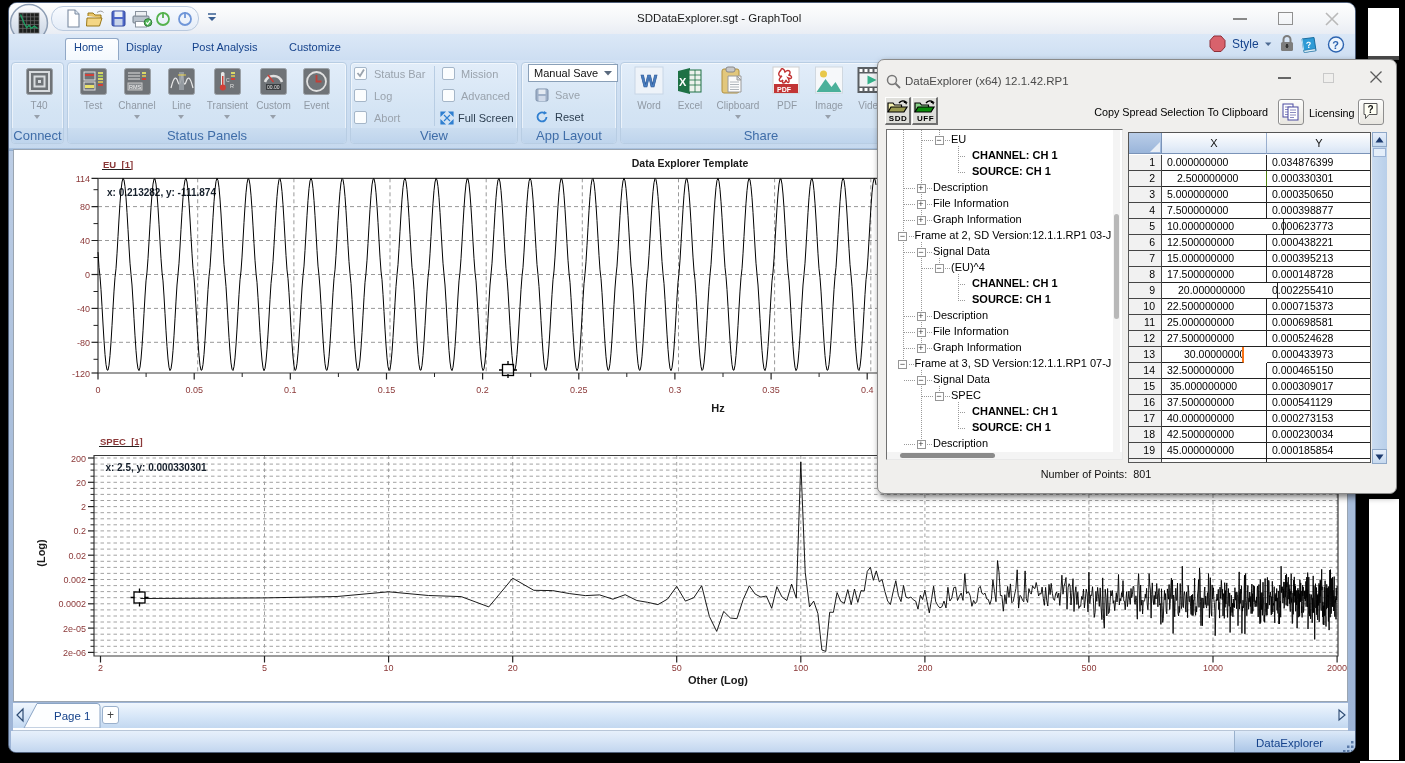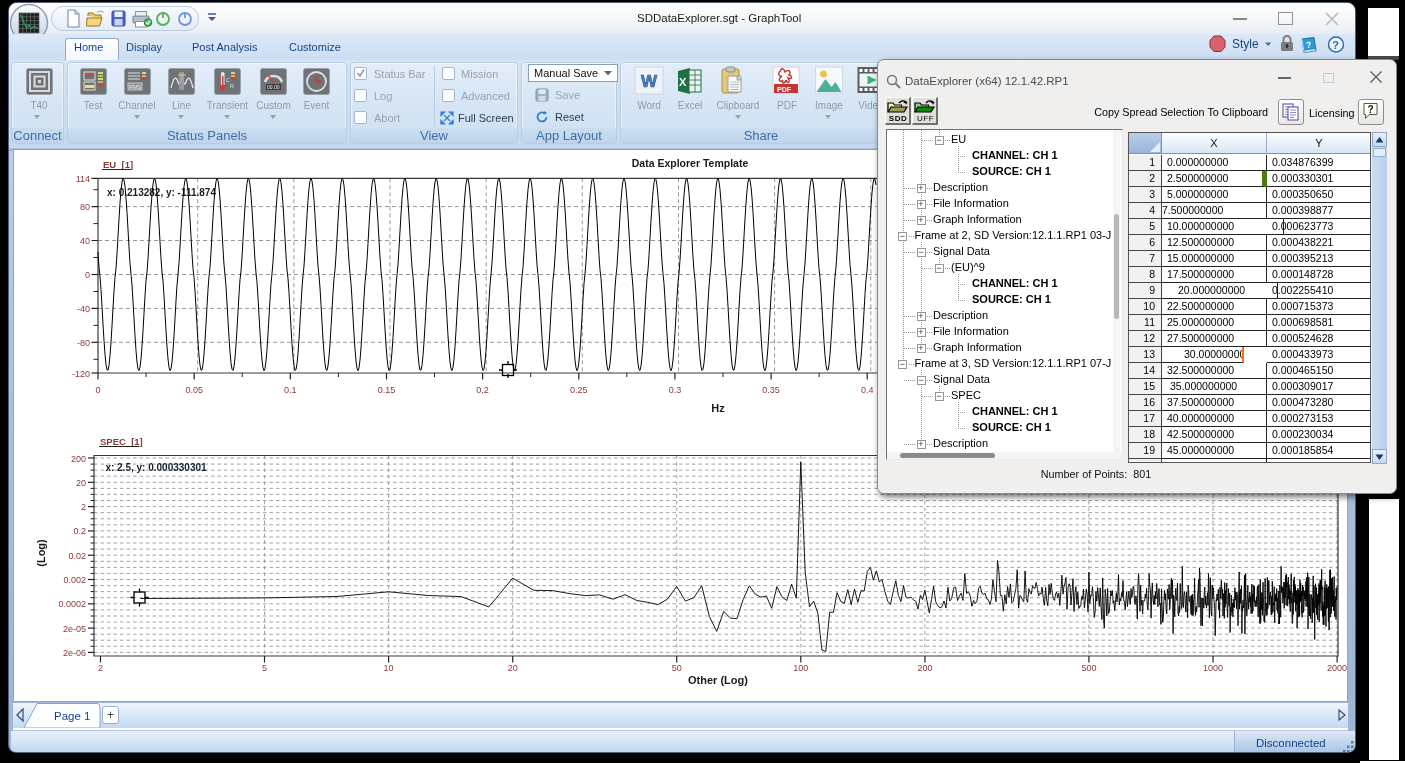--- a/index.html
+++ b/index.html
@@ -494,21 +494,21 @@
         <path d="M14 0.5 H74 a3 3 0 0 1 3 3 V25 H1 z" fill="#fdfeff" stroke="#8aa4c4"></path>
       </svg>
 <div class="abs" style="left:45px;top:707px;font-size:11.5px;color:#15428b">Page 1</div>
 <div class="abs" style="left:93px;top:703px;width:17px;height:18px;background:#fff;border:1px solid #9ab0cc;border-radius:3px;font-size:12px;color:#444;text-align:center;line-height:16px">+</div>
 <svg class="abs" style="left:1326px;top:705px" width="14" height="14" viewBox="0 0 14 14">
         <path d="M4 2 L10 7 L4 12 z" fill="none" stroke="#2c4a72" stroke-width="1.1"></path>
       </svg>
 <div class="abs" style="left:4px;top:725px;width:1335px;height:3px;background:#fff;border-bottom:1px solid #b8c6d8"></div>
 <div id="statusbar" class="abs"></div>
 <div class="abs" style="left:1225px;top:728px;width:121px;height:22px;background:linear-gradient(#dce9f8,#c4d8f0 45%,#a9c4e6);border-left:1px solid #98b0cc"></div>
-<div class="abs" style="left:1247px;top:734px;font-size:11.5px;color:#15428b">Disconnected</div>
+<div class="abs" style="left:1247px;top:734px;font-size:11.5px;color:#15428b">DataExplorer</div>
 <svg class="abs" style="left:1333px;top:737px" width="13" height="13" viewBox="0 0 13 13">
         <g fill="#5a7aa8">
           <rect x="9" y="1" width="2.5" height="2.5"></rect>
           <rect x="9" y="5.5" width="2.5" height="2.5"></rect>
           <rect x="5" y="5.5" width="2.5" height="2.5"></rect>
           <rect x="9" y="10" width="2.5" height="2.5"></rect>
           <rect x="5" y="10" width="2.5" height="2.5"></rect>
           <rect x="1" y="10" width="2.5" height="2.5"></rect>
         </g>
       </svg>
@@ -530,21 +530,21 @@
 <path d="M1 13 V4 h5 l1.5 2 h7 v2" fill="#f4f0b0" stroke="#000" stroke-width="1.2"></path>
 <path d="M1 13 L4 8 h16 l-3 5 z" fill="#9a9a50" stroke="#000" stroke-width="1.2"></path>
       </svg>
 <div class="abs" style="left:7px;top:53.5px;width:26px;text-align:center;font-size:8px;font-weight:bold;color:#000;letter-spacing:.5px">SDD</div>
 <div class="abs" style="left:34px;top:37px;width:26px;height:28px;background:#dfdfdb;border-top:1px solid #fff;border-left:1px solid #fff;border-right:2px solid #707070;border-bottom:2px solid #707070"></div>
 <svg class="abs" style="left:36px;top:39px" width="22" height="15" viewBox="0 0 22 15">
 <path d="M12 4 c2-2.5 5-2.5 7-1 l-2.2.2 M19 3 l.2 2.2" fill="none" stroke="#000" stroke-width="1.4"></path>
 <path d="M1 13 V4 h5 l1.5 2 h7 v2" fill="#8ad08a" stroke="#000" stroke-width="1.2"></path>
 <path d="M1 13 L4 8 h16 l-3 5 z" fill="#0a8a0a" stroke="#000" stroke-width="1.2"></path>
       </svg>
-<div class="abs" style="left:34px;top:53.5px;width:27px;text-align:center;font-size:8px;font-weight:normal;color:#000;letter-spacing:.5px">UFF</div>
+<div class="abs" style="left:34px;top:53.5px;width:27px;text-align:center;font-size:8px;font-weight:bold;color:#000;letter-spacing:.5px">UFF</div>
 <div class="abs" style="left:188px;top:46px;width:202px;text-align:right;font-size:10.8px;color:#000">Copy Spread Selection To Clipboard</div>
 <div class="bev" style="left:400px;top:39px;width:26px;height:26px"></div>
 <svg class="abs" style="left:404px;top:43px" width="18" height="18" viewBox="0 0 18 18">
         <rect x="1" y="1" width="10" height="13" fill="#fff" stroke="#4a4aa0"></rect>
         <g stroke="#8a8ac0">
           <path d="M3 4 h6 M3 6.5 h6 M3 9 h6 M3 11.5 h4"></path>
         </g>
         <rect x="6" y="4" width="10" height="13" fill="#fff" stroke="#4a4aa0"></rect>
         <g stroke="#8a8ac0">
           <path d="M8 7 h6 M8 9.5 h6 M8 12 h6 M8 14.5 h4"></path>
@@ -590,21 +590,21 @@
 <div class="texp" style="left:11.0px;top:101.5px">−</div>
 <div class="doth" style="top:106px;left:21.5px;width:5.0px"></div>
 <div class="trow" style="left:27.5px;top:99px">Frame at 2, SD Version:12.1.1.RP1 03-J</div>
 <div class="doth" style="top:122px;left:16.5px;width:12.5px"></div>
 <div class="texp" style="left:29.5px;top:117.5px">−</div>
 <div class="doth" style="top:122px;left:40px;width:5px"></div>
 <div class="trow" style="left:46px;top:115px">Signal Data</div>
 <div class="doth" style="top:138px;left:35px;width:12px"></div>
 <div class="texp" style="left:47.5px;top:133.5px">−</div>
 <div class="doth" style="top:138px;left:58px;width:5px"></div>
-<div class="trow" style="left:64px;top:131px">(EU)^9</div>
+<div class="trow" style="left:64px;top:131px">(EU)^4</div>
 <div class="doth" style="top:154px;left:71px;width:8px"></div>
 <div class="trow" style="left:85px;top:147px;font-weight:bold">CHANNEL: CH 1</div>
 <div class="doth" style="top:170px;left:71px;width:8px"></div>
 <div class="trow" style="left:85px;top:163px;font-weight:bold">SOURCE: CH 1</div>
 <div class="doth" style="top:186px;left:16.5px;width:12.5px"></div>
 <div class="texp" style="left:29.5px;top:181.5px">+</div>
 <div class="doth" style="top:186px;left:40px;width:5px"></div>
 <div class="trow" style="left:46px;top:179px">Description</div>
 <div class="doth" style="top:202px;left:16.5px;width:12.5px"></div>
 <div class="texp" style="left:29.5px;top:197.5px">+</div>
@@ -642,27 +642,27 @@
 <div class="abs" style="left:0;top:0;width:33px;height:21px;background:linear-gradient(#b9cde8,#9ab5da);border-right:1px solid #7a93b8;border-bottom:1px solid #7a93b8"></div>
 <svg class="abs" style="left:20px;top:8px" width="12" height="12" viewBox="0 0 12 12">
           <path d="M11 1 V11 H1 z" fill="#e8eef6"></path>
         </svg>
 <div class="abs" style="left:33px;top:0;width:105px;height:21px;background:linear-gradient(#fdfdfe,#e4edf8 70%,#d7e4f4);border-right:1px solid #99aecd;border-bottom:1px solid #7a93b8;text-align:center;font-size:11px;color:#111;line-height:21px">X</div>
 <div class="abs" style="left:138px;top:0;width:104px;height:21px;background:linear-gradient(#fdfdfe,#e4edf8 70%,#d7e4f4);border-bottom:1px solid #7a93b8;text-align:center;font-size:11px;color:#111;line-height:21px">Y</div>
 <div class="cell" style="left:0;top:21.5px;width:33px;height:16px;background:#f1f1f1;border-right:1px solid #444;border-bottom:1px solid #444;text-align:right;padding-right:6px;line-height:15px">1</div>
 <div class="cell" style="left:33px;top:21.5px;width:105px;height:16px;border-right:1px solid #222;border-bottom:1px solid #222;padding-left:5px;line-height:15px">0.000000000</div>
 <div class="cell" style="left:138px;top:21.5px;width:104px;height:16px;border-bottom:1px solid #222;padding-left:5px;line-height:15px">0.034876399</div>
 <div class="cell" style="left:0;top:37.5px;width:33px;height:16px;background:#f1f1f1;border-right:1px solid #444;border-bottom:1px solid #444;text-align:right;padding-right:6px;line-height:15px">2</div>
-<div class="cell" style="left:33px;top:37.5px;width:105px;height:16px;border-right:5px solid #4d7c0f;border-bottom:1px solid #222;padding-left:5px;line-height:15px">2.500000000</div>
+<div class="cell" style="left:33px;top:37.5px;width:105px;height:16px;border-right:1px solid #4d7c0f;border-bottom:1px solid #222;padding-left:15px;line-height:15px">2.500000000</div>
 <div class="cell" style="left:138px;top:37.5px;width:104px;height:16px;border-bottom:1px solid #222;padding-left:5px;line-height:15px">0.000330301</div>
 <div class="cell" style="left:0;top:53.5px;width:33px;height:16px;background:#f1f1f1;border-right:1px solid #444;border-bottom:1px solid #444;text-align:right;padding-right:6px;line-height:15px">3</div>
 <div class="cell" style="left:33px;top:53.5px;width:105px;height:16px;border-right:1px solid #222;border-bottom:1px solid #222;padding-left:5px;line-height:15px">5.000000000</div>
 <div class="cell" style="left:138px;top:53.5px;width:104px;height:16px;border-bottom:1px solid #222;padding-left:5px;line-height:15px">0.000350650</div>
 <div class="cell" style="left:0;top:69.5px;width:33px;height:16px;background:#f1f1f1;border-right:1px solid #444;border-bottom:1px solid #444;text-align:right;padding-right:6px;line-height:15px">4</div>
-<div class="cell" style="left:33px;top:69.5px;width:105px;height:16px;border-right:1px solid #222;border-bottom:1px solid #222;line-height:15px">7.500000000</div>
+<div class="cell" style="left:33px;top:69.5px;width:105px;height:16px;border-right:1px solid #222;border-bottom:1px solid #222;padding-left:5px;line-height:15px">7.500000000</div>
 <div class="cell" style="left:138px;top:69.5px;width:104px;height:16px;border-bottom:1px solid #222;padding-left:5px;line-height:15px">0.000398877</div>
 <div class="cell" style="left:0;top:85.5px;width:33px;height:16px;background:#f1f1f1;border-right:1px solid #444;border-bottom:1px solid #444;text-align:right;padding-right:6px;line-height:15px">5</div>
 <div class="cell" style="left:33px;top:85.5px;width:122px;height:16px;border-right:1px solid #222;border-bottom:1px solid #222;padding-left:5px;line-height:15px">10.000000000</div>
 <div class="cell" style="left:138px;top:85.5px;width:104px;height:16px;border-bottom:1px solid #222;padding-left:5px;line-height:15px">0.000623773</div>
 <div class="cell" style="left:0;top:101.5px;width:33px;height:16px;background:#f1f1f1;border-right:1px solid #444;border-bottom:1px solid #444;text-align:right;padding-right:6px;line-height:15px">6</div>
 <div class="cell" style="left:33px;top:101.5px;width:105px;height:16px;border-right:1px solid #222;border-bottom:1px solid #222;padding-left:5px;line-height:15px">12.500000000</div>
 <div class="cell" style="left:138px;top:101.5px;width:104px;height:16px;border-bottom:1px solid #222;padding-left:5px;line-height:15px">0.000438221</div>
 <div class="cell" style="left:0;top:117.5px;width:33px;height:16px;background:#f1f1f1;border-right:1px solid #444;border-bottom:1px solid #444;text-align:right;padding-right:6px;line-height:15px">7</div>
 <div class="cell" style="left:33px;top:117.5px;width:105px;height:16px;border-right:1px solid #222;border-bottom:1px solid #222;padding-left:5px;line-height:15px">15.000000000</div>
 <div class="cell" style="left:138px;top:117.5px;width:104px;height:16px;border-bottom:1px solid #222;padding-left:5px;line-height:15px">0.000395213</div>
@@ -685,21 +685,21 @@
 <div class="cell" style="left:33px;top:213.5px;width:82px;height:16px;border-right:2px solid #f97316;border-bottom:1px solid #222;padding-left:22px;line-height:15px">30.000000000</div>
 <div class="cell" style="left:138px;top:213.5px;width:104px;height:16px;border-bottom:1px solid #222;padding-left:5px;line-height:15px">0.000433973</div>
 <div class="cell" style="left:0;top:229.5px;width:33px;height:16px;background:#f1f1f1;border-right:1px solid #444;border-bottom:1px solid #444;text-align:right;padding-right:6px;line-height:15px">14</div>
 <div class="cell" style="left:33px;top:229.5px;width:105px;height:16px;border-right:1px solid #222;border-bottom:1px solid #222;padding-left:5px;line-height:15px">32.500000000</div>
 <div class="cell" style="left:138px;top:229.5px;width:104px;height:16px;border-bottom:1px solid #222;padding-left:5px;line-height:15px">0.000465150</div>
 <div class="cell" style="left:0;top:245.5px;width:33px;height:16px;background:#f1f1f1;border-right:1px solid #444;border-bottom:1px solid #444;text-align:right;padding-right:6px;line-height:15px">15</div>
 <div class="cell" style="left:33px;top:245.5px;width:105px;height:16px;border-right:1px solid #222;border-bottom:1px solid #222;padding-left:8px;line-height:15px">35.000000000</div>
 <div class="cell" style="left:138px;top:245.5px;width:104px;height:16px;border-bottom:1px solid #222;padding-left:5px;line-height:15px">0.000309017</div>
 <div class="cell" style="left:0;top:261.5px;width:33px;height:16px;background:#f1f1f1;border-right:1px solid #444;border-bottom:1px solid #444;text-align:right;padding-right:6px;line-height:15px">16</div>
 <div class="cell" style="left:33px;top:261.5px;width:105px;height:16px;border-right:1px solid #222;border-bottom:1px solid #222;padding-left:5px;line-height:15px">37.500000000</div>
-<div class="cell" style="left:138px;top:261.5px;width:104px;height:16px;border-bottom:1px solid #222;padding-left:5px;line-height:15px">0.000473280</div>
+<div class="cell" style="left:138px;top:261.5px;width:104px;height:16px;border-bottom:1px solid #222;padding-left:5px;line-height:15px">0.000541129</div>
 <div class="cell" style="left:0;top:277.5px;width:33px;height:16px;background:#f1f1f1;border-right:1px solid #444;border-bottom:1px solid #444;text-align:right;padding-right:6px;line-height:15px">17</div>
 <div class="cell" style="left:33px;top:277.5px;width:105px;height:16px;border-right:1px solid #222;border-bottom:1px solid #222;padding-left:5px;line-height:15px">40.000000000</div>
 <div class="cell" style="left:138px;top:277.5px;width:104px;height:16px;border-bottom:1px solid #222;padding-left:5px;line-height:15px">0.000273153</div>
 <div class="cell" style="left:0;top:293.5px;width:33px;height:16px;background:#f1f1f1;border-right:1px solid #444;border-bottom:1px solid #444;text-align:right;padding-right:6px;line-height:15px">18</div>
 <div class="cell" style="left:33px;top:293.5px;width:105px;height:16px;border-right:1px solid #222;border-bottom:1px solid #222;padding-left:5px;line-height:15px">42.500000000</div>
 <div class="cell" style="left:138px;top:293.5px;width:104px;height:16px;border-bottom:1px solid #222;padding-left:5px;line-height:15px">0.000230034</div>
 <div class="cell" style="left:0;top:309.5px;width:33px;height:16px;background:#f1f1f1;border-right:1px solid #444;border-bottom:1px solid #444;text-align:right;padding-right:6px;line-height:15px">19</div>
 <div class="cell" style="left:33px;top:309.5px;width:105px;height:16px;border-right:1px solid #222;border-bottom:1px solid #222;padding-left:5px;line-height:15px">45.000000000</div>
 <div class="cell" style="left:138px;top:309.5px;width:104px;height:16px;border-bottom:1px solid #222;padding-left:5px;line-height:15px">0.000185854</div>
 <div class="cell" style="left:0;top:325.5px;width:33px;height:16px;background:#f1f1f1;border-right:1px solid #444;border-bottom:1px solid #444;text-align:right;padding-right:6px;line-height:15px">20</div>

